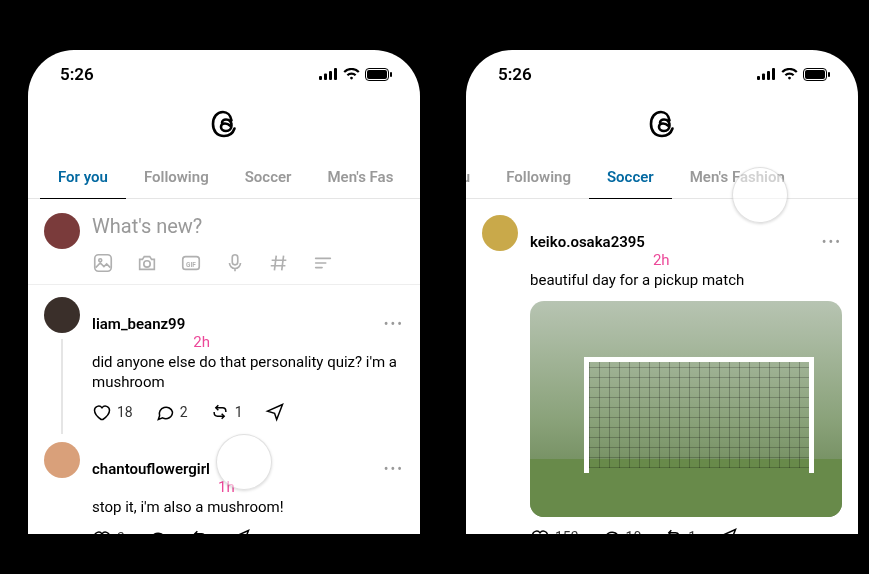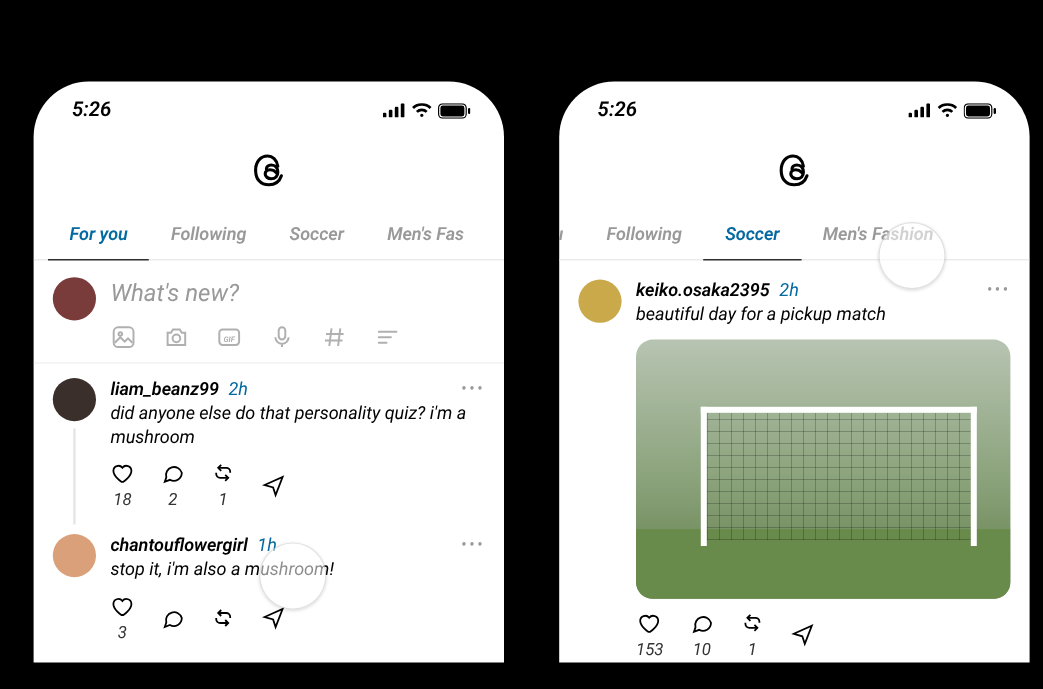--- a/index.html
+++ b/index.html
@@ -1,17 +1,17 @@
 <!DOCTYPE html>
 <html><head>
 <meta charset="utf-8">
 <style>
   *{box-sizing:border-box;margin:0;padding:0;font-family:-apple-system,BlinkMacSystemFont,"Segoe UI",Roboto,Helvetica,Arial,sans-serif;}
   body{background:#000;width:869px;height:574px;overflow:hidden;position:relative;}
-  .phone{position:absolute;top:68px;width:392px;height:484px;background:#fff;border-radius:46px 46px 0 0;overflow:hidden;font-style:italic;}
+  .phone{position:absolute;top:50px;width:392px;height:484px;background:#fff;border-radius:46px 46px 0 0;overflow:hidden;}
   .phone.left{left:28px;}
   .phone.right{left:466px;}
   .status{display:flex;align-items:center;justify-content:space-between;padding:14px 28px 6px 32px;font-size:17px;font-weight:600;}
   .status-icons{display:flex;align-items:center;gap:5px;}
   .logo-row{display:flex;justify-content:center;padding:14px 0 18px 0;}
   .tabs{display:flex;border-bottom:1px solid #e5e5e5;position:relative;}
   .tab{flex:0 0 auto;padding:10px 18px 12px 18px;font-size:15px;font-weight:600;color:#999;white-space:nowrap;}
   .tab.active{color:#0369a1;position:relative;}
   .tab.active::after{content:"";position:absolute;left:0;right:0;bottom:-1px;height:1.5px;background:#000;}
   .phone.left .tabs{padding-left:12px;}
@@ -24,25 +24,25 @@
   .compose-body{flex:1;}
   .uname-row{display:flex;align-items:center;gap:5px;font-size:15px;}
   .uname{font-weight:600;color:#000;}
   .verified{color:#0095f6;}
   .prompt{color:#999;font-size:20px;margin-top:1px;}
   .ctools{display:flex;gap:22px;margin-top:14px;color:#b0b0b0;}
   .ctools span{display:inline-flex;}
   .post{display:flex;padding:12px 16px 8px 16px;gap:12px;}
   .post-body{flex:1;min-width:0;}
   .post-head{display:flex;align-items:center;gap:8px;font-size:15px;}
-  .ago{color:#0369a1;font-weight:400;}
+  .ago{color:#ec4899;font-weight:400;margin-top:36px;}
   .more{margin-left:auto;color:#999;letter-spacing:2px;font-size:14px;}
   .post-text{font-size:15px;color:#000;margin-top:2px;line-height:1.3;}
   .actions{display:flex;align-items:center;gap:22px;margin-top:10px;color:#333;font-size:14px;}
-  .actions .grp{display:flex;align-items:center;gap:5px;flex-direction:column;}
+  .actions .grp{display:flex;align-items:center;gap:5px;}
   .thread-line{position:relative;}
   .thread-line::before{content:"";position:absolute;left:33px;top:54px;bottom:-4px;width:2px;background:#e5e5e5;}
   .media{margin-top:10px;border-radius:14px;overflow:hidden;background:linear-gradient(#b7c4b2,#8aa27a 55%,#5f7d48);height:216px;position:relative;}
   .goal{position:absolute;left:54px;top:56px;width:230px;height:116px;}
   .goal .frame{position:absolute;inset:0;border:5px solid #fff;border-bottom:none;}
   .goal .net{position:absolute;inset:5px;background:
     repeating-linear-gradient(0deg,rgba(0,0,0,.22) 0 1px,transparent 1px 10px),
     repeating-linear-gradient(90deg,rgba(0,0,0,.22) 0 1px,transparent 1px 10px);}
   .grass{position:absolute;left:0;right:0;bottom:0;height:58px;background:#688a4a;}
   .touch{position:absolute;width:56px;height:56px;border-radius:50%;background:rgba(255,255,255,.55);border:1px solid rgba(0,0,0,.12);box-shadow:0 1px 3px rgba(0,0,0,.15);}

